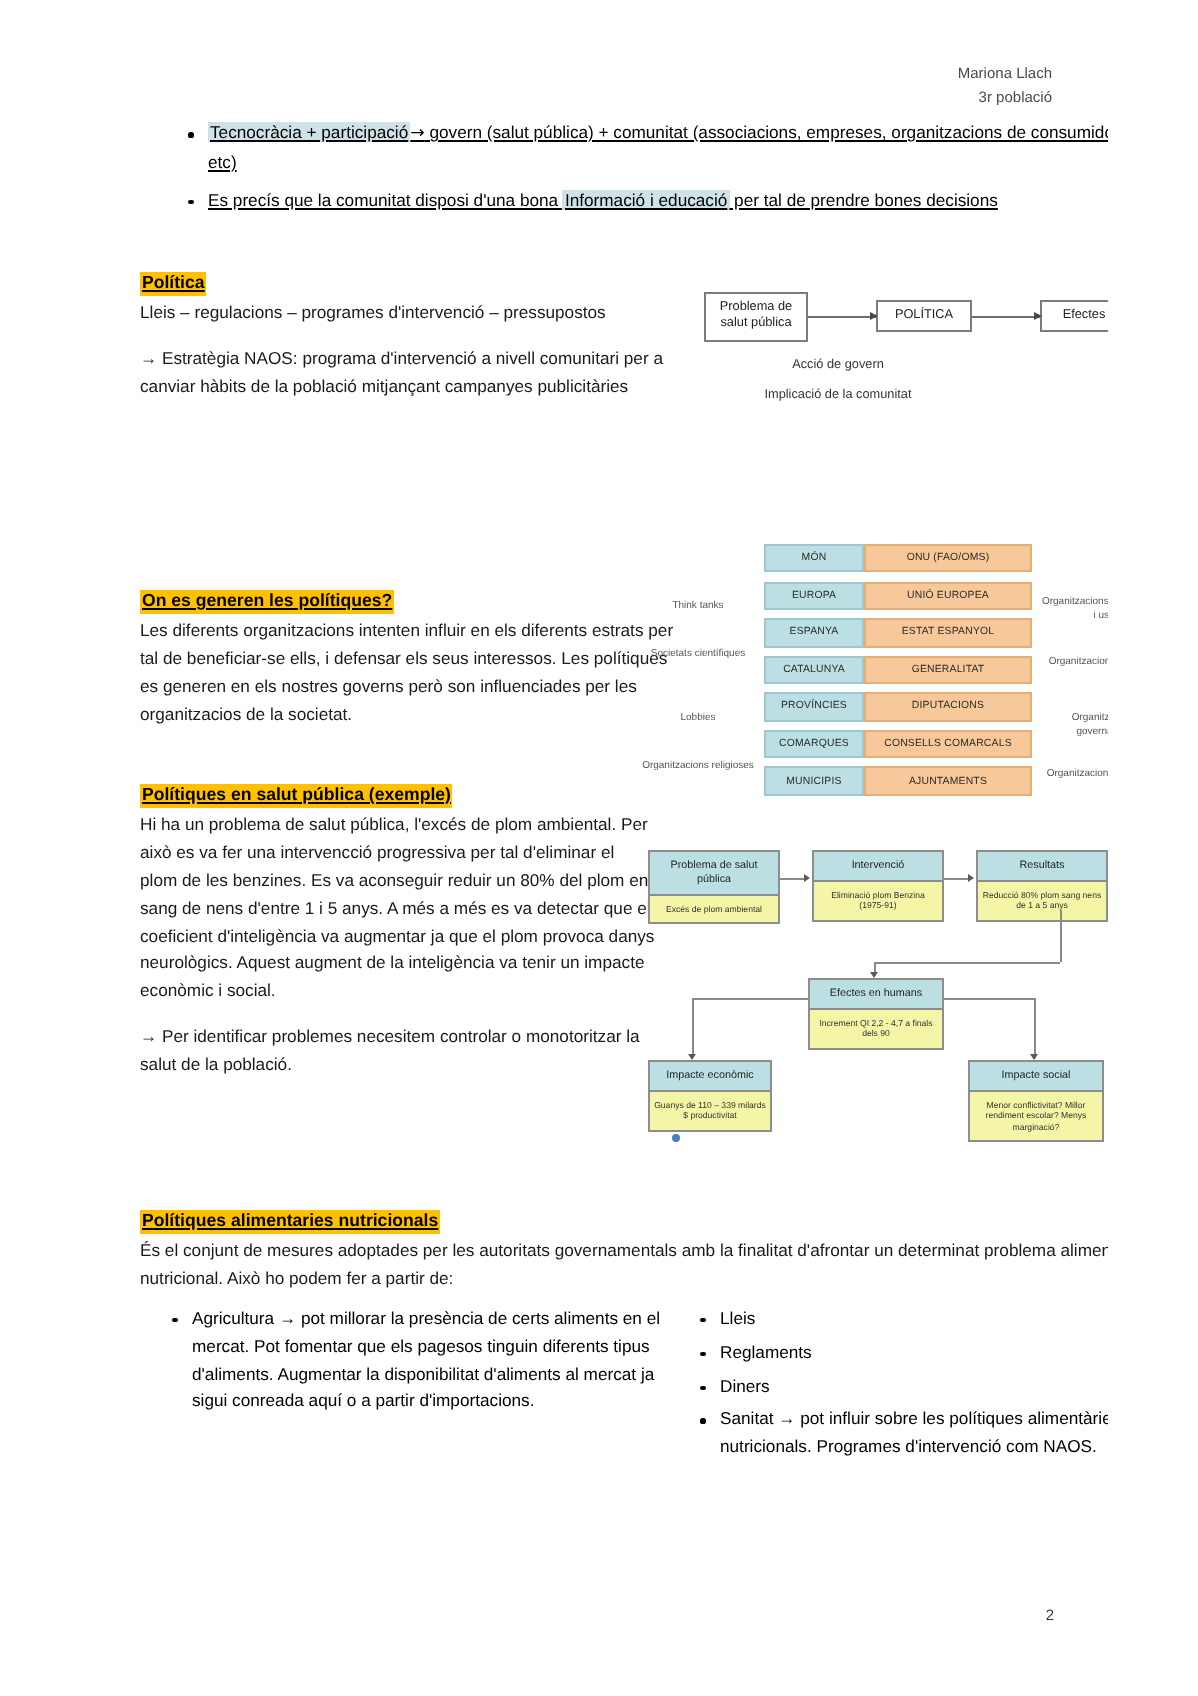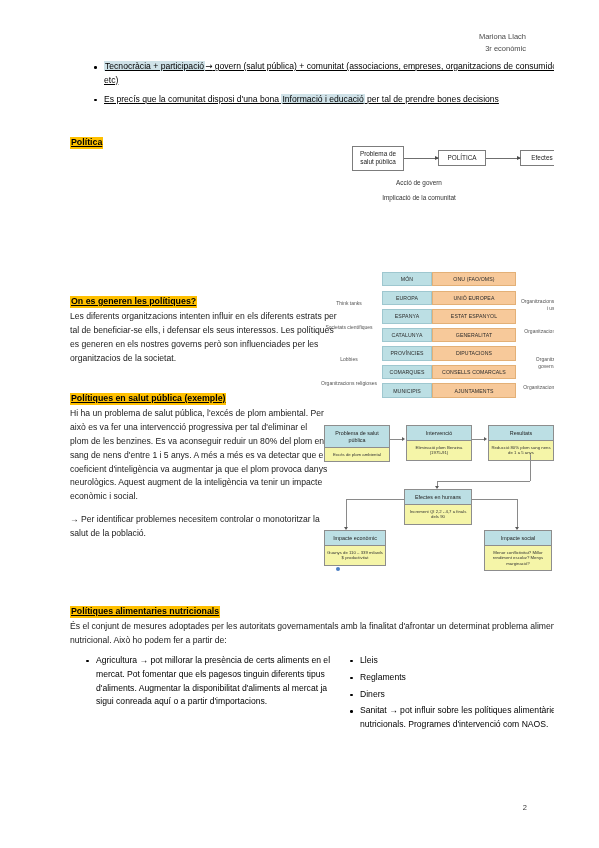--- a/index.html
+++ b/index.html
@@ -278,37 +278,39 @@
   }
   .spacer-sm { height: 9px; }
 </style>
 </head>
 <body>
 
 <div class="page">
 
   <div class="header-meta">
     <div>Mariona Llach</div>
-    <div>3r econòmic</div>
+    <div>3r població</div>
   </div>
 
   <div id="top-bullets">
     <ul class="bullets">
       <li>
         <span class="hl-blue">Tecnocràcia + participació</span><span class="arrow">→</span><span> govern (salut pública) + comunitat (associacions, empreses, organitzacions de consumidors, etc)</span>
       </li>
       <li>
         <span>Es precís que la comunitat disposi d'una bona </span><span class="hl-blue">Informació i educació</span><span> per tal de prendre bones decisions</span>
       </li>
     </ul>
   </div>
 
   <div id="sec-politica">
     <div class="heading">Política</div>
+    <div class="para">Lleis – regulacions – programes d'intervenció – pressupostos</div>
     <div class="spacer-sm"></div>
+    <div class="para">→ Estratègia NAOS: programa d'intervenció a nivell comunitari per a canviar hàbits de la població mitjançant campanyes publicitàries</div>
   </div>
 
   <div id="diagram-politica">
     <div class="flowrow">
       <div class="fbox" style="width:52px;">Problema de salut pública</div>
       <div class="fline" style="width:34px;"></div>
       <div class="fbox" style="width:48px;">POLÍTICA</div>
       <div class="fline" style="width:34px;"></div>
       <div class="fbox" style="width:44px;">Efectes</div>
     </div>

